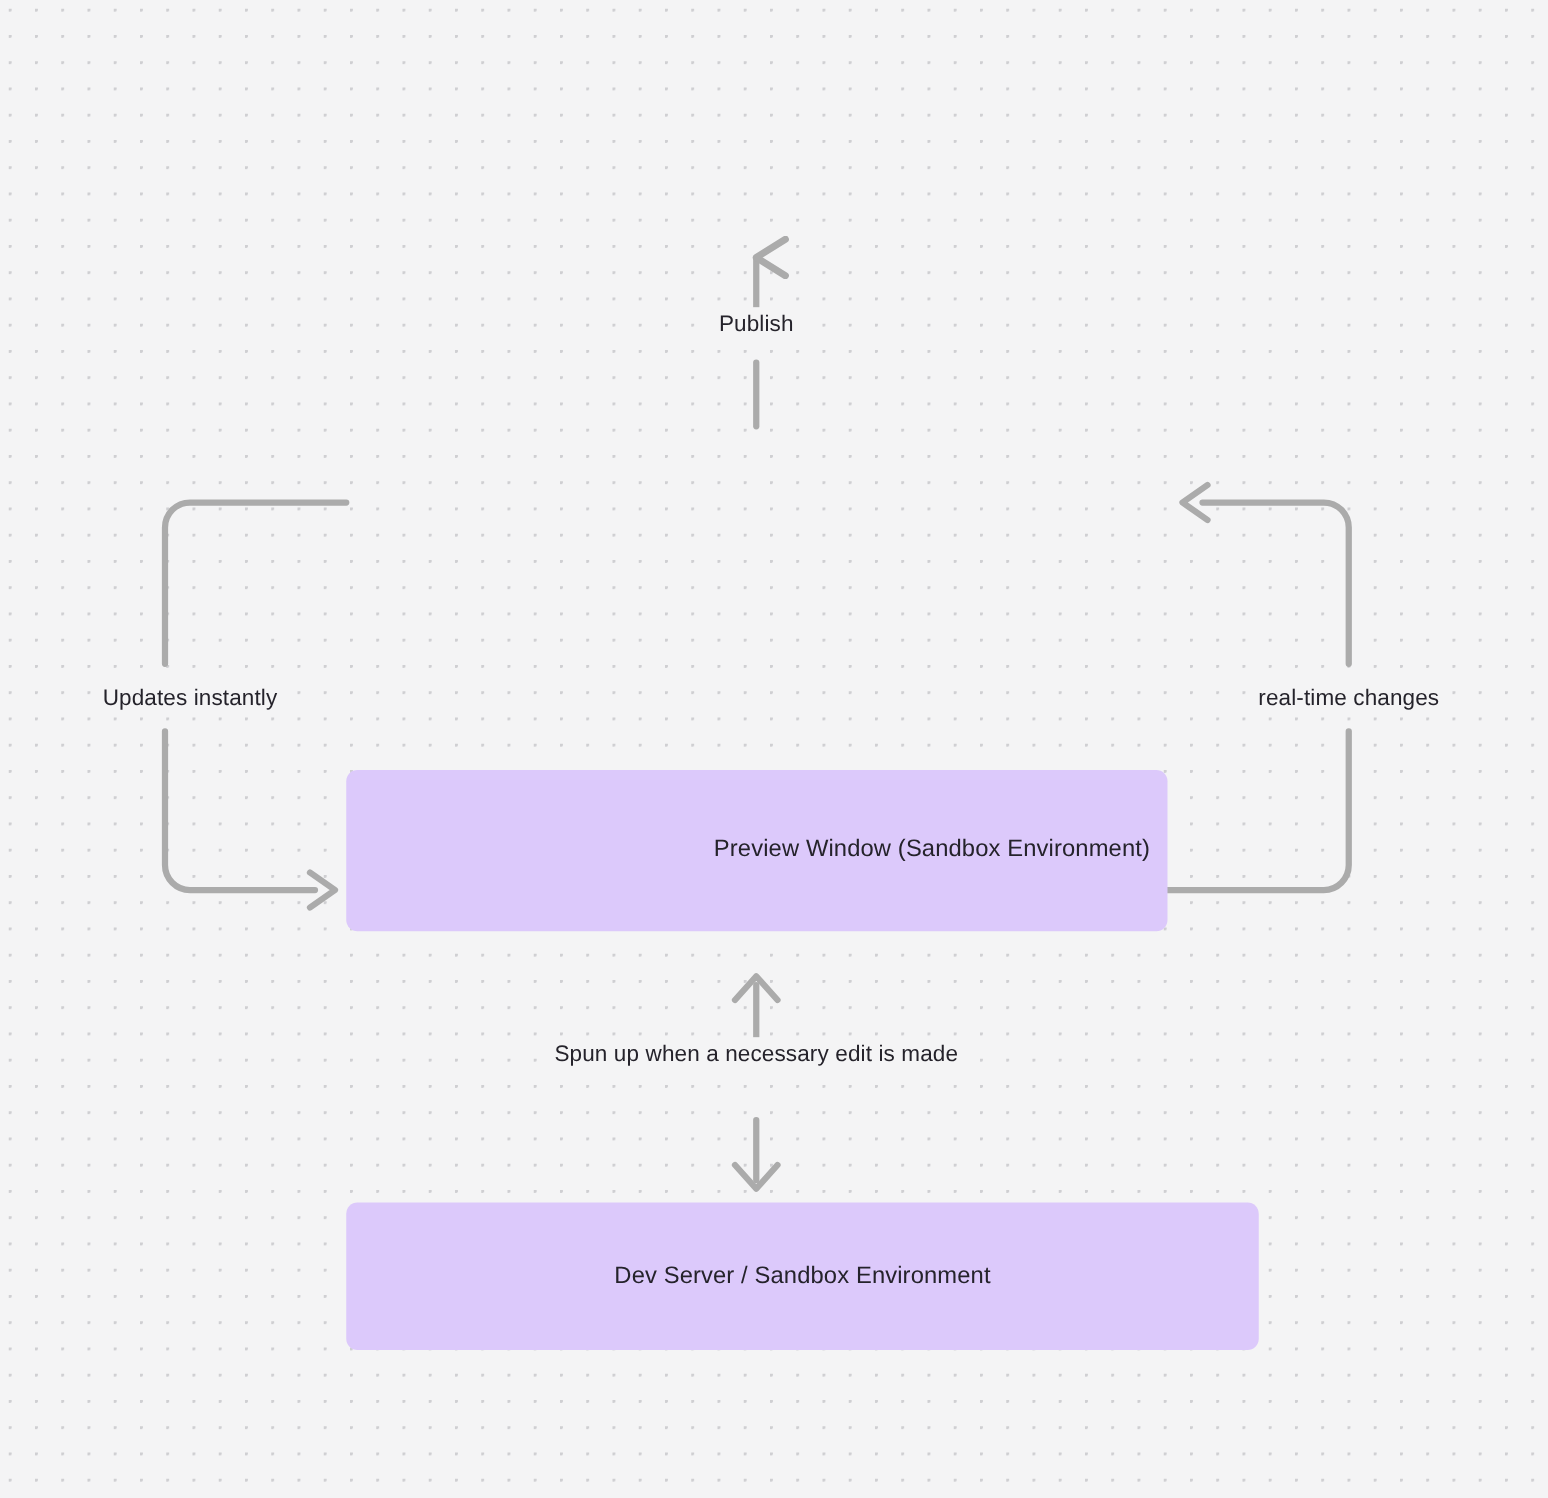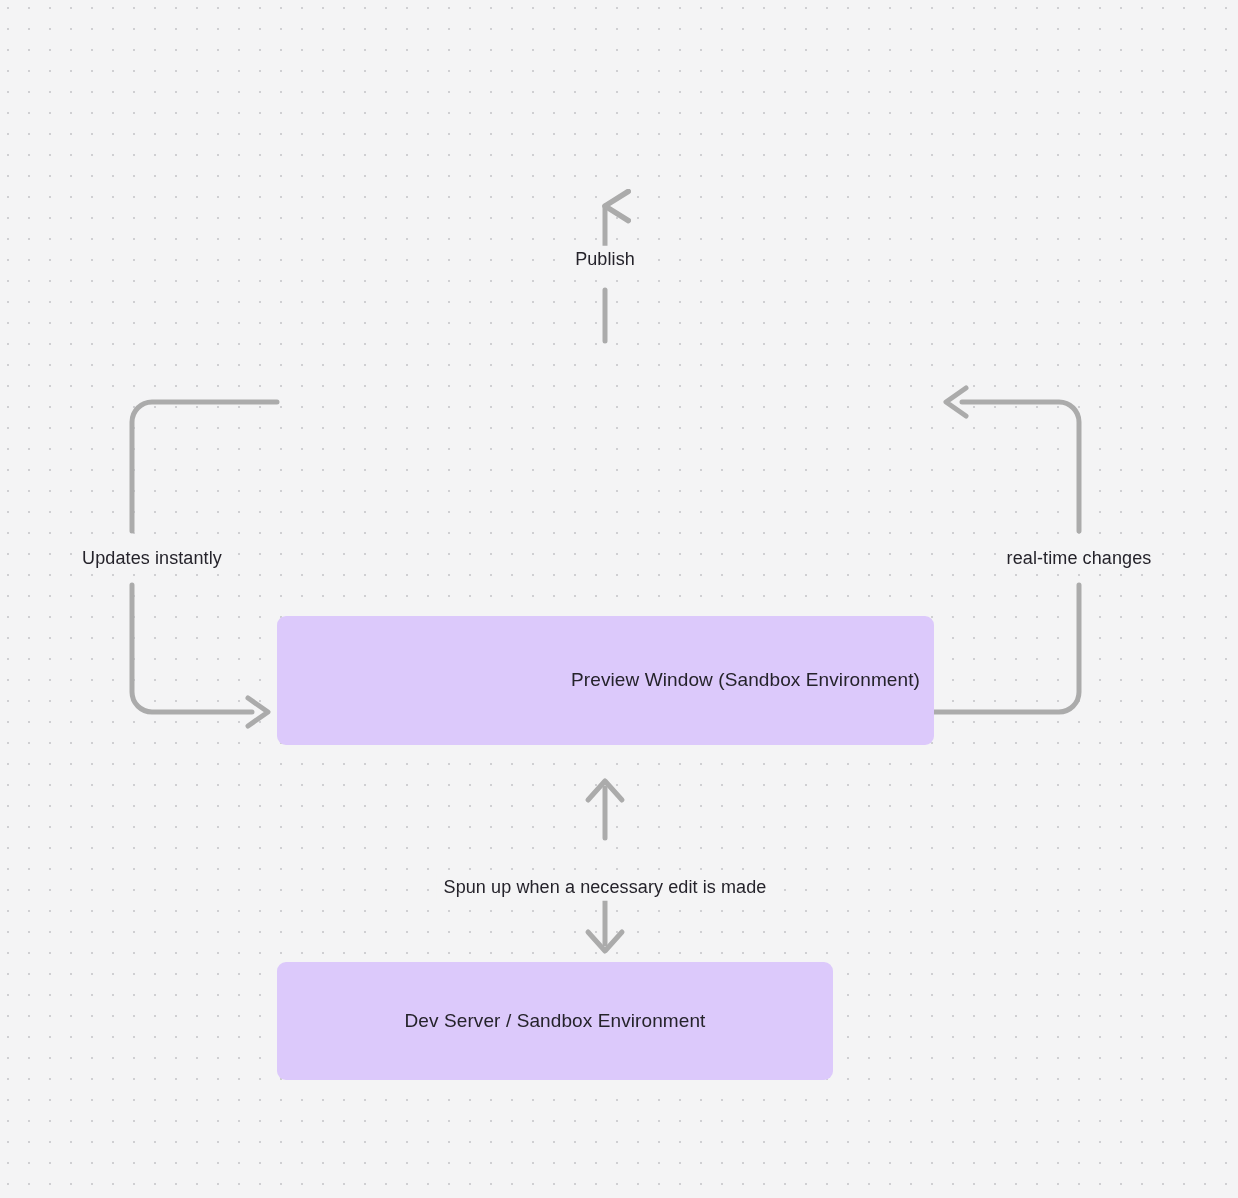--- a/index.html
+++ b/index.html
@@ -48,38 +48,38 @@
     letter-spacing: 0.1px;
     line-height: 1.2;
     text-align: center;
     padding: 0 14px;
     white-space: nowrap;
   }
 
   #node-live        { left: 277px; top: 73px;  width: 657px; height: 123px; }
   #node-editor      { left: 277px; top: 341px; width: 657px; height: 122px; }
   #node-preview     { left: 277px; top: 616px; width: 657px; height: 129px; justify-content: flex-end; }
-  #node-devserver   { left: 277px; top: 962px; width: 556px; height: 118px; }
+  #node-devserver   { left: 277px; top: 962px; width: 730px; height: 118px; }
 
   .edge-label {
     position: absolute;
     font-size: 18px;
     color: #25232b;
     white-space: nowrap;
     background-color: #f4f4f5;
     padding: 2px 7px;
     letter-spacing: 0.1px;
     line-height: 1.25;
     transform: translate(-50%, -50%);
   }
 
   #label-publish        { left: 605px; top: 259px; }
   #label-updates        { left: 132px; top: 558px; margin-left: 20px; }
   #label-feedback       { left: 1079px; top: 558px; }
-  #label-spunup         { left: 605px; top: 887px; }
+  #label-spunup         { left: 605px; top: 843px; }
 </style>
 </head>
 <body>
 
 <div id="canvas">
 
   <svg class="edges" viewBox="0 0 1238 1198" width="1238" height="1198" xmlns="http://www.w3.org/2000/svg">
     <defs>
       <marker id="arrow-up" viewBox="0 0 12 12" refX="6" refY="3" markerWidth="7" markerHeight="7" orient="auto-start-reverse">
         <path d="M1 11 L6 3 L11 11" fill="none" stroke="#ababab" stroke-width="1.9" stroke-linecap="round" stroke-linejoin="round"></path>

